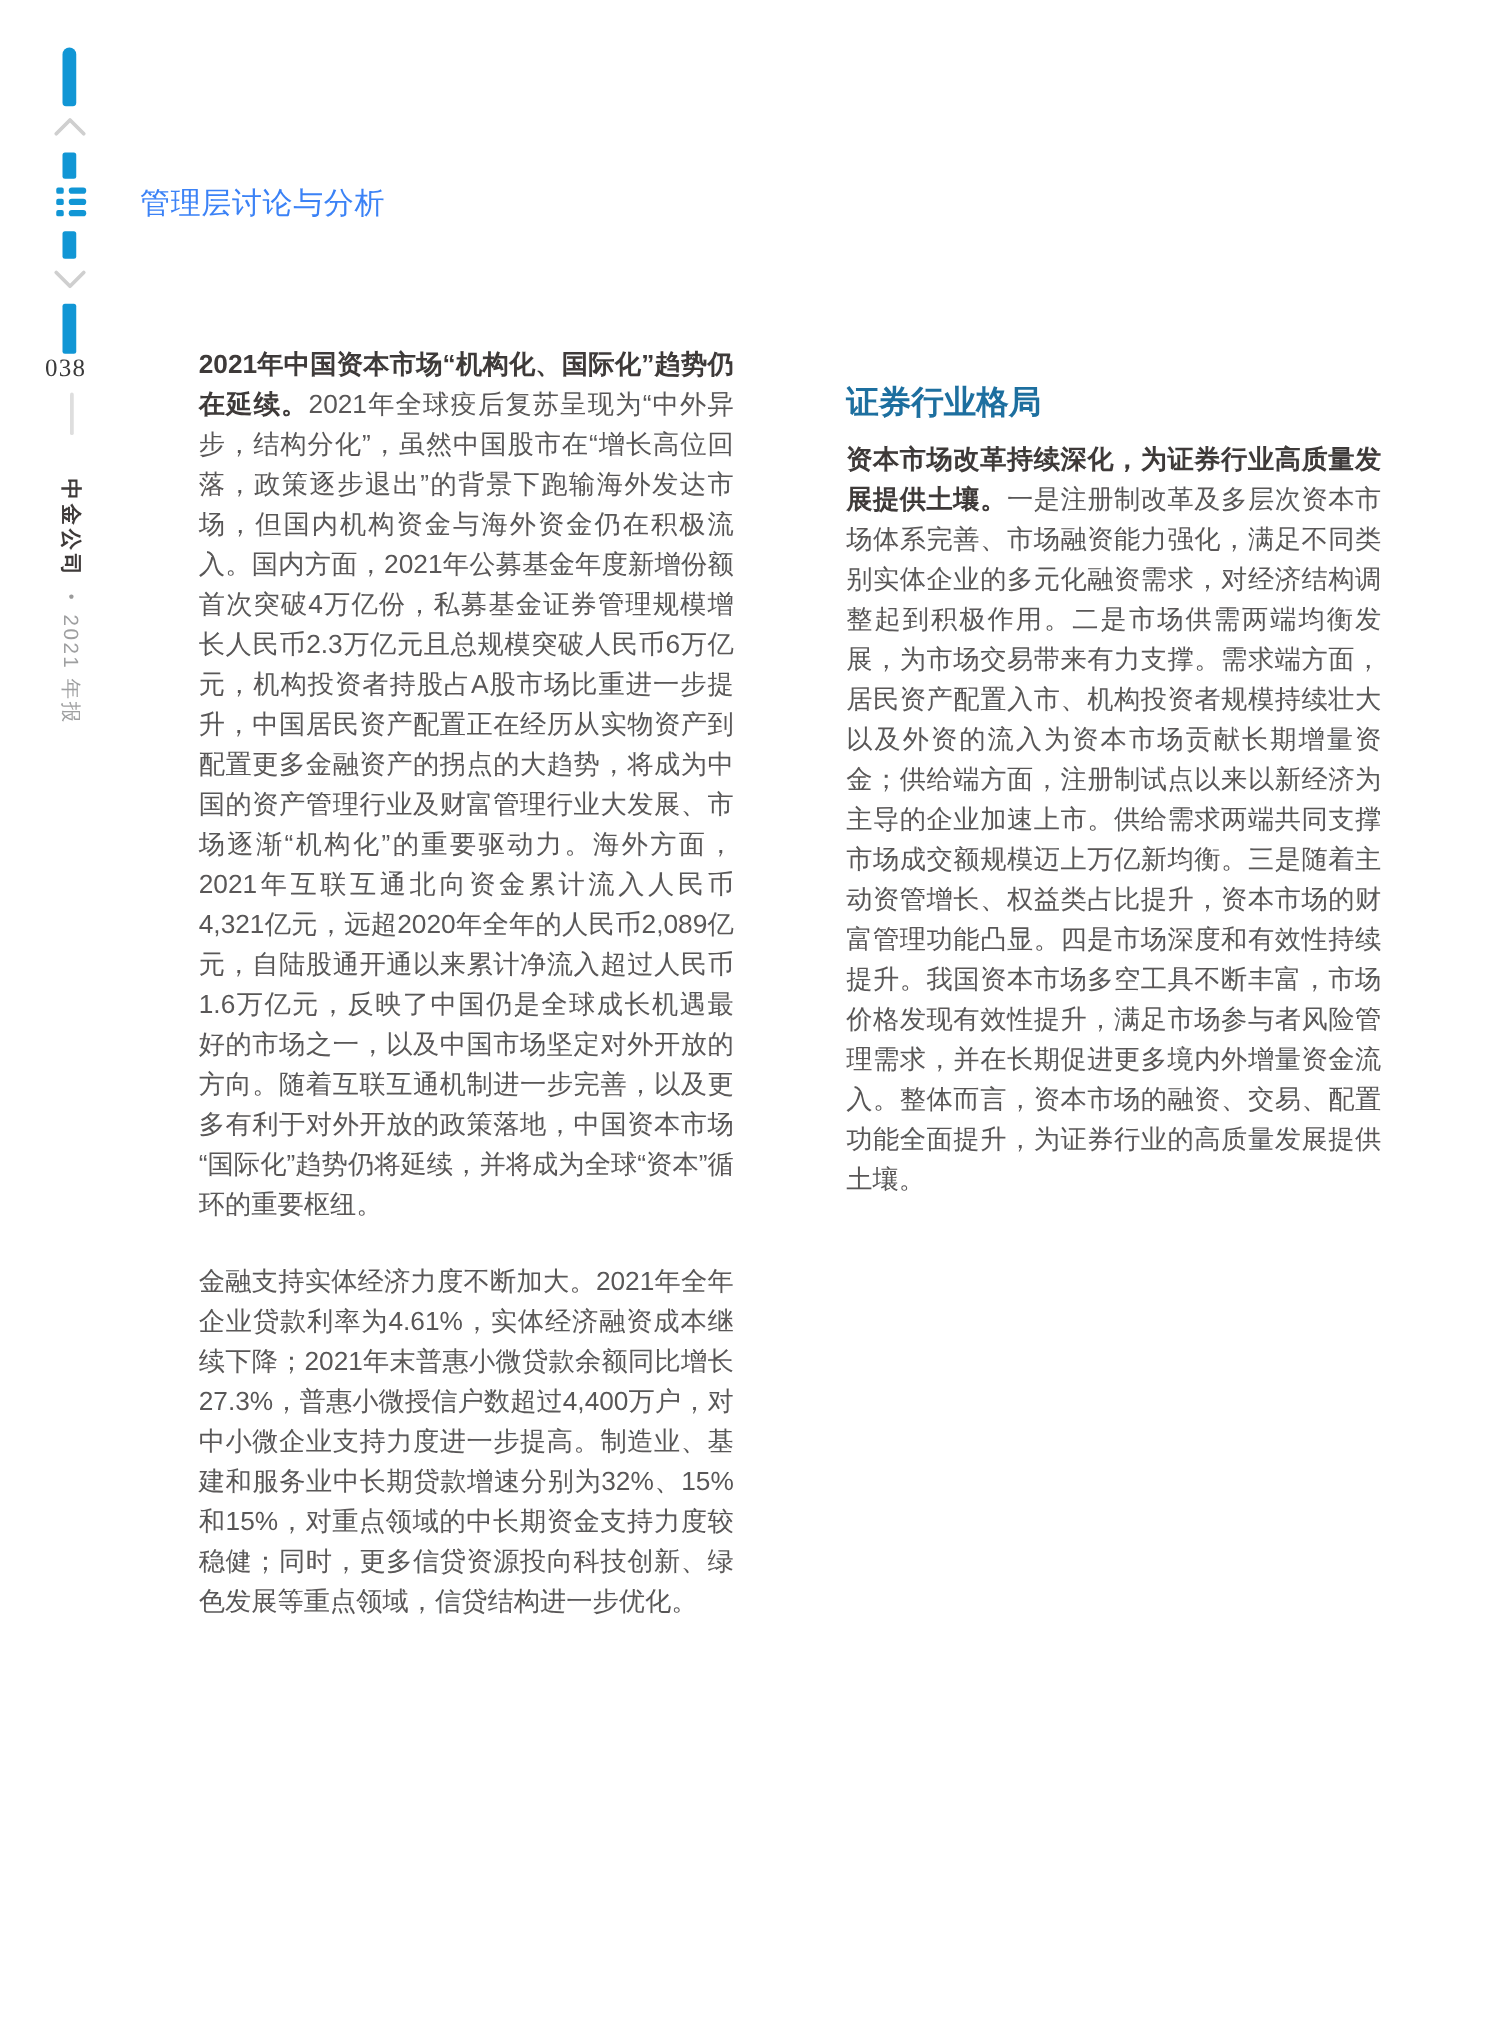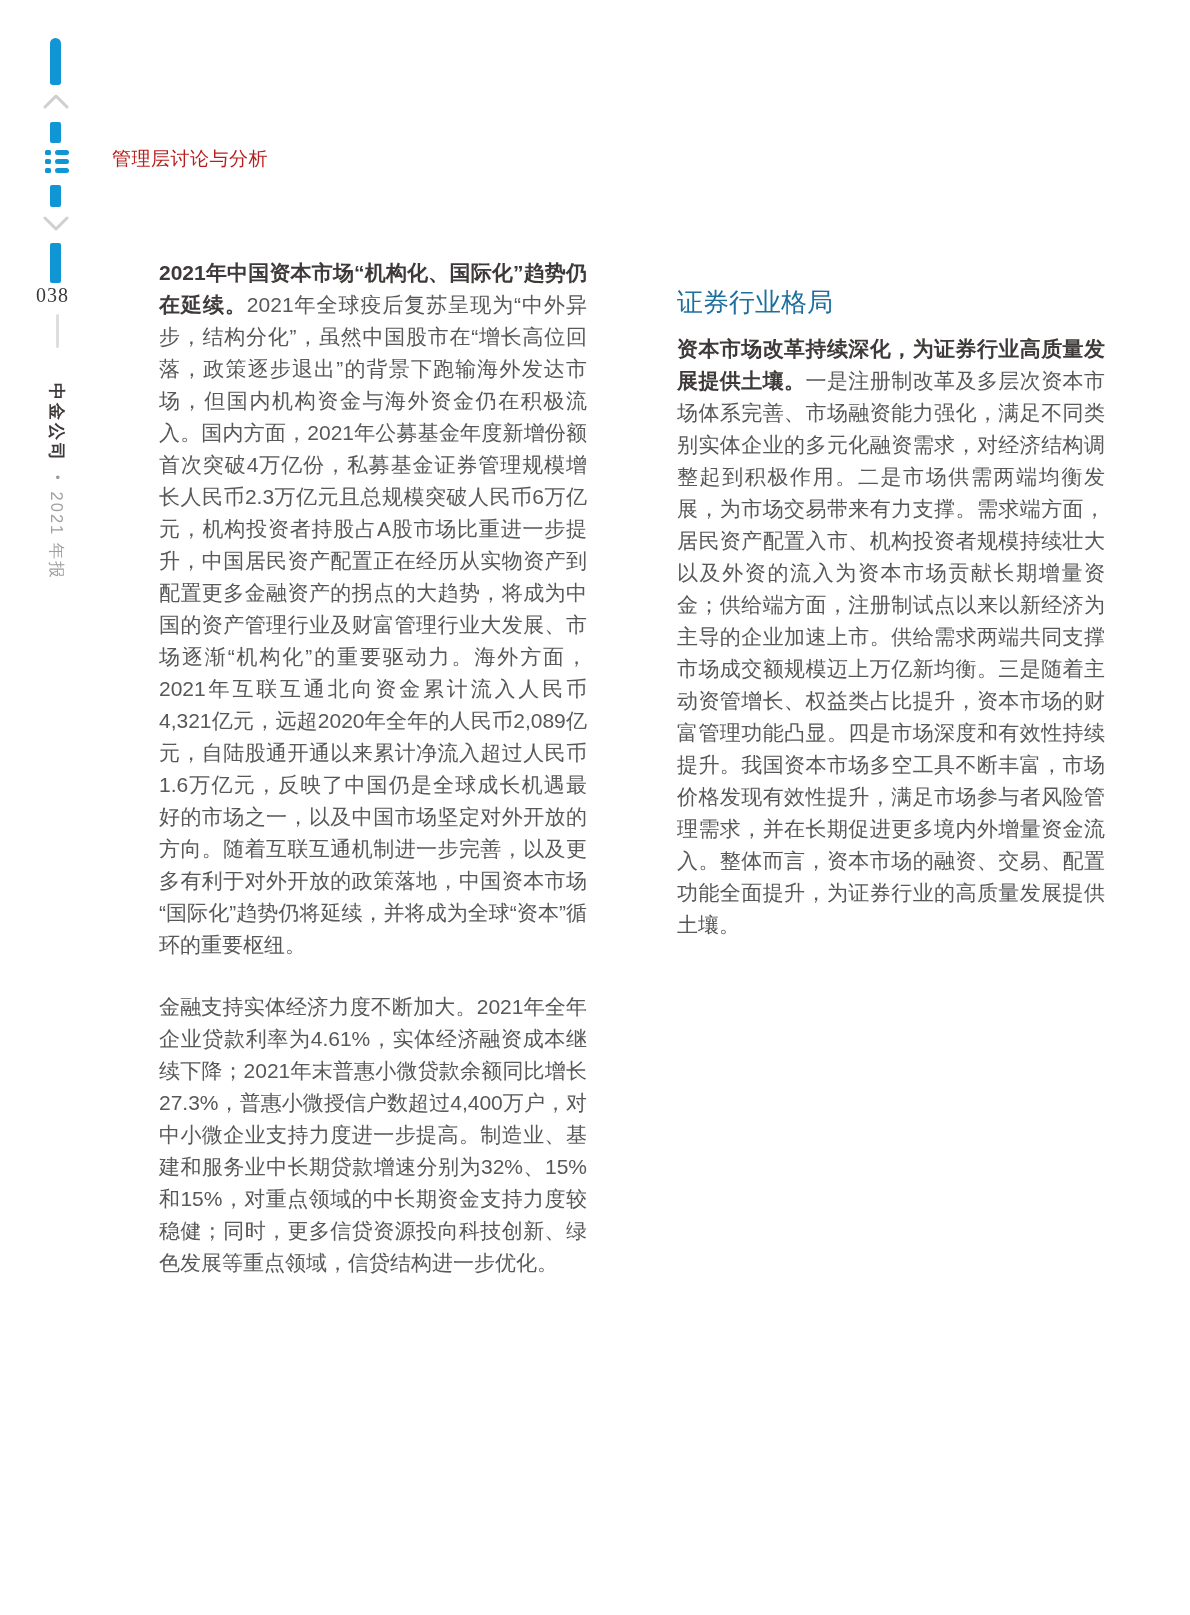--- a/index.html
+++ b/index.html
@@ -35,35 +35,35 @@
     position:absolute;left:22px;top:0;
     transform:rotate(90deg);transform-origin:0 0;
     white-space:nowrap;font-size:17px;line-height:22px;
   }
   .side-company{font-weight:700;color:#3e3a39;letter-spacing:3px;}
   .side-dot{color:#9a9a9a;font-size:13px;margin:0 12px;vertical-align:2px;}
   .side-edition{color:#9e9fa0;letter-spacing:2px;font-size:16.5px;}
   
   .section-header{
     position:absolute;left:112px;top:146px;
-    font-size:19px;color:#b91c1c;letter-spacing:0.5px;font-weight:400;
+    font-size:24px;color:#3b82f6;letter-spacing:0.5px;font-weight:400;
   }
   
   .col{
-    position:absolute;top:257px;width:428px;
+    position:absolute;top:276px;width:428px;
     font-size:21px;line-height:32px;
     text-align:justify;color:#595757;
   }
   .col-left{left:159px;}
   .col-right{left:677px;}
   .col p{margin:0 0 30px 0;}
   .lead{font-weight:700;color:#3e3a39;}
   .sub-heading{
     margin:28px 0 14px 0;
-    font-size:26px;line-height:34px;font-weight:400;
+    font-size:26px;line-height:34px;font-weight:700;
     color:#1d6f9f;text-align:left;
   }
 </style>
 </head>
 <body>
 
 <div class="page">
 
   <div class="rail-bar bar-top"></div>
 

